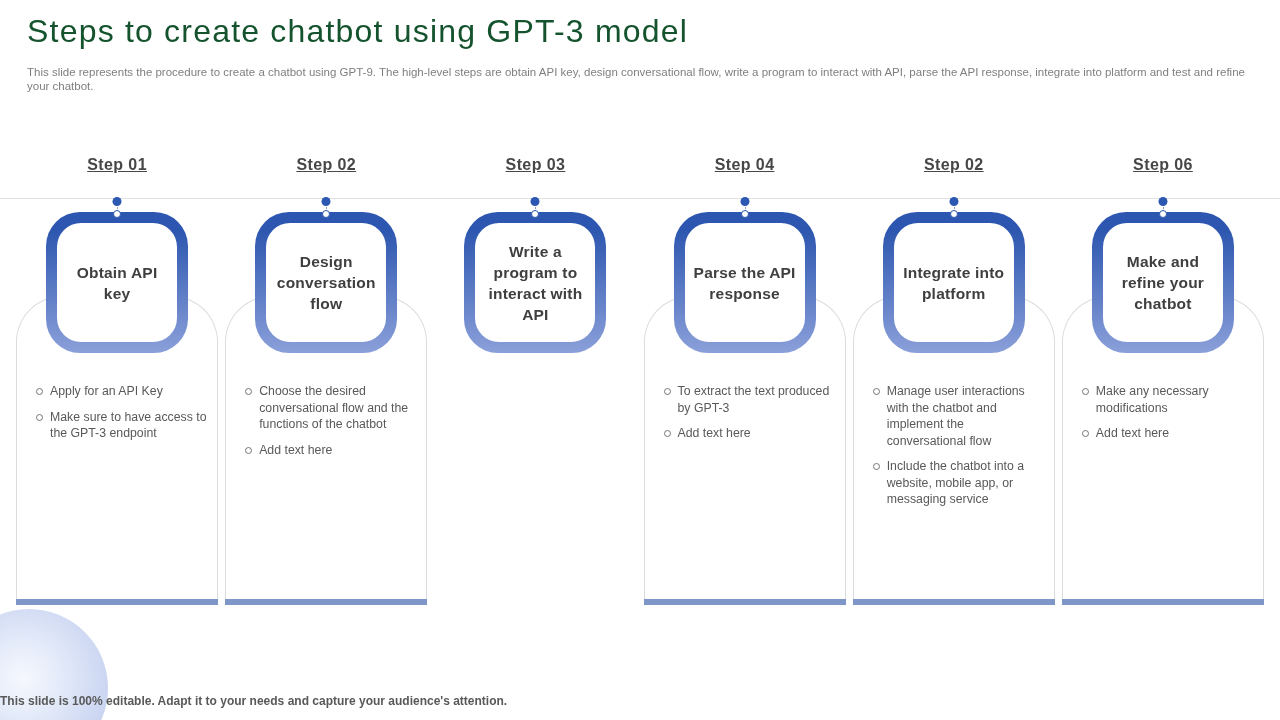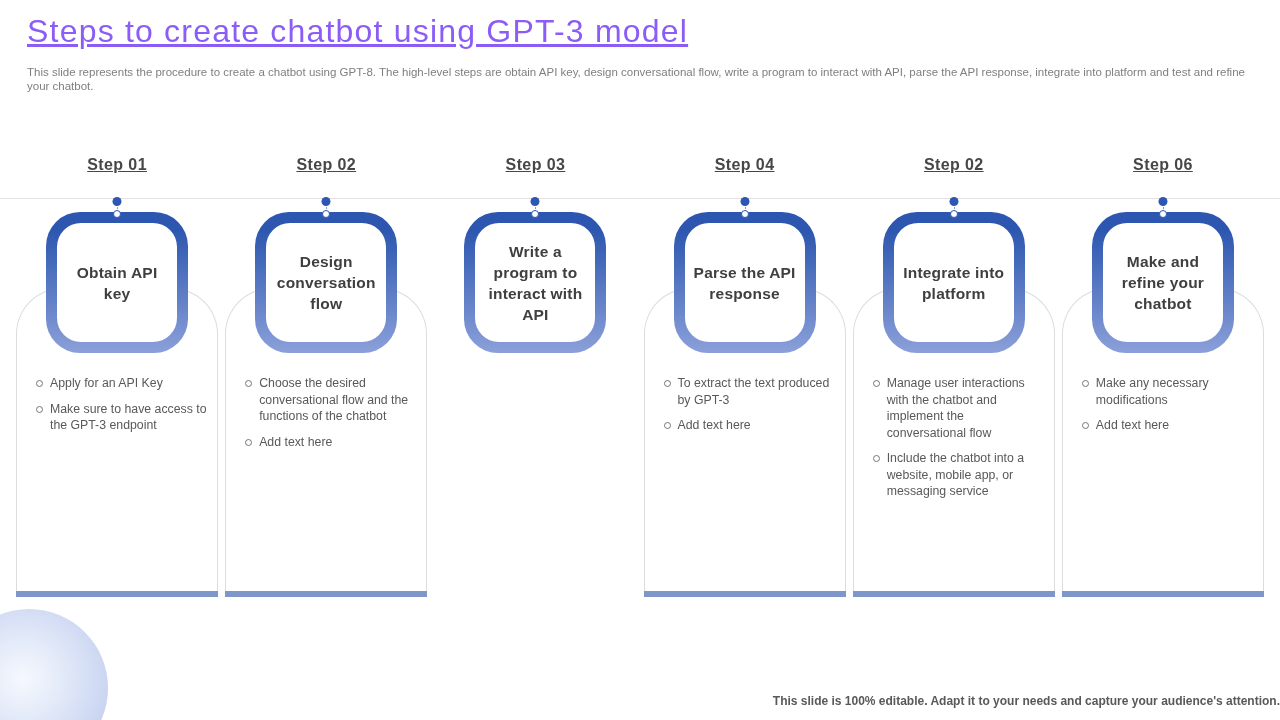--- a/index.html
+++ b/index.html
@@ -3,21 +3,21 @@
 <meta charset="utf-8">
 <style>
   * { margin:0; padding:0; box-sizing:border-box; }
   html,body { background:#ffffff; }
   .slide {
     position:relative; width:1280px; height:720px; background:#fff;
     overflow:hidden; font-family:"Liberation Sans", sans-serif;
   }
   .slide-title {
     position:absolute; left:27px; top:13px; font-size:32px; font-weight:400;
-    letter-spacing:1.2px; color:#8b5cf6; white-space:nowrap;text-decoration:underline;
+    letter-spacing:1.2px; color:#14532d; white-space:nowrap;
   }
   .slide-subtitle {
     position:absolute; left:27px; top:66px; width:1224px;
     font-size:11.5px; line-height:13.5px; color:#7f7f7f;
   }
   .timeline-line {
     position:absolute; left:0; right:0; top:198px; height:1px; background:#e3e3e3;
   }
   .steps-row {
     position:absolute; left:16px; top:152px; width:1248px; height:446px;
@@ -35,21 +35,21 @@
   .timeline-connector {
     position:absolute; top:55px; bottom:auto; height:8px; left:50%;
     border-left:1px dotted #8b9cc9; z-index:2;
   }
   .timeline-node {
     position:absolute; top:58px; left:50%; transform:translateX(-50%);
     width:8px; height:8px; border-radius:50%; background:#fff;
     border:1.5px solid var(--accent-dark,#2c56af); z-index:5;
   }
   .step-card {
-    position:absolute; top:136px; left:0; right:0; height:309px;
+    position:absolute; top:144px; left:0; right:0; height:309px;
     background:#fff; border:1px solid #dcdcdc; border-bottom:none;
     border-radius:46px 46px 0 0; z-index:1;
   }
   .step-card-bar {
     position:absolute; bottom:0; left:-1px; right:-1px; height:6px;
     background:var(--bar,#7e96c8); z-index:2;
   }
   .step-box {
     position:absolute; top:60px; left:50%; transform:translateX(-50%);
     width:142px; height:141px; border-radius:34px; padding:11px;
@@ -71,35 +71,35 @@
   }
   .step-bullet-list li {
     position:relative; padding-left:16px; margin-bottom:9px;
     font-size:12.3px; line-height:16.5px; color:#595959;
   }
   .step-bullet-list li::before {
     content:""; position:absolute; left:2px; top:5px; width:5px; height:5px;
     border:1px solid #767676; border-radius:50%;
   }
   .footer-note {
-    position:absolute; left:0; top:694px; width:100%; text-align:right;
+    position:absolute; left:0; top:694px; width:100%; text-align:left;
     font-size:12px; font-weight:bold; color:#595959;
   }
   .decorative-sphere {
     position:absolute; left:-50px; top:609px; width:158px; height:158px;
     border-radius:50%;
     background:radial-gradient(circle at 46% 44%, #f6f8fe 0%, #e4ebf9 30%, #c9d4f1 72%, #bfccee 100%);
   }
 </style>
 </head>
 <body>
 
 <div class="slide">
   <h1 class="slide-title">Steps to create chatbot using GPT-3 model</h1>
-  <p class="slide-subtitle">This slide represents the procedure to create a chatbot using GPT-8. The high-level steps are obtain API key,  design conversational flow, write a program to interact with API,  parse the API  response, integrate into platform and test and refine your chatbot.</p>
+  <p class="slide-subtitle">This slide represents the procedure to create a chatbot using GPT-9. The high-level steps are obtain API key,  design conversational flow, write a program to interact with API,  parse the API  response, integrate into platform and test and refine your chatbot.</p>
 
   <div class="timeline-line"></div>
 
   <div class="steps-row">
       <div class="step-column">
     <div class="step-label">Step 01</div>
     <div class="timeline-dot"></div>
     <div class="timeline-connector"></div>
     <div class="timeline-node"></div>
     <div class="step-card">

